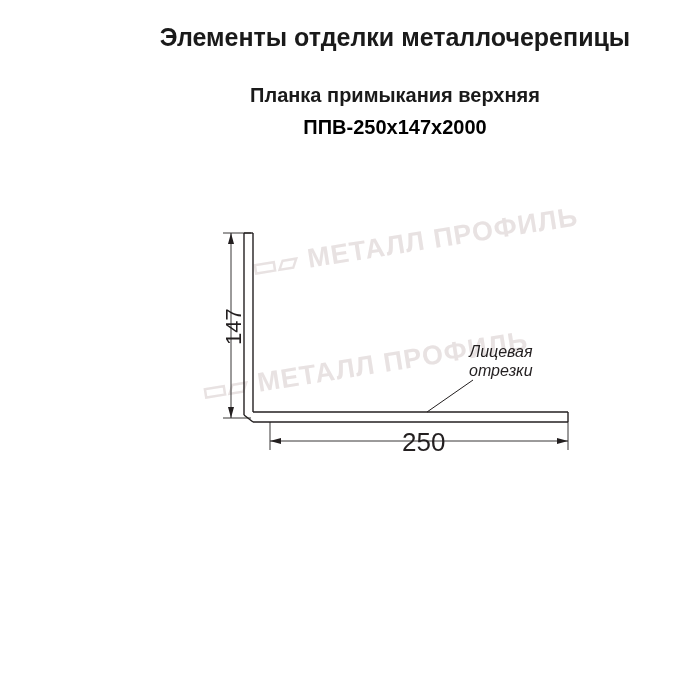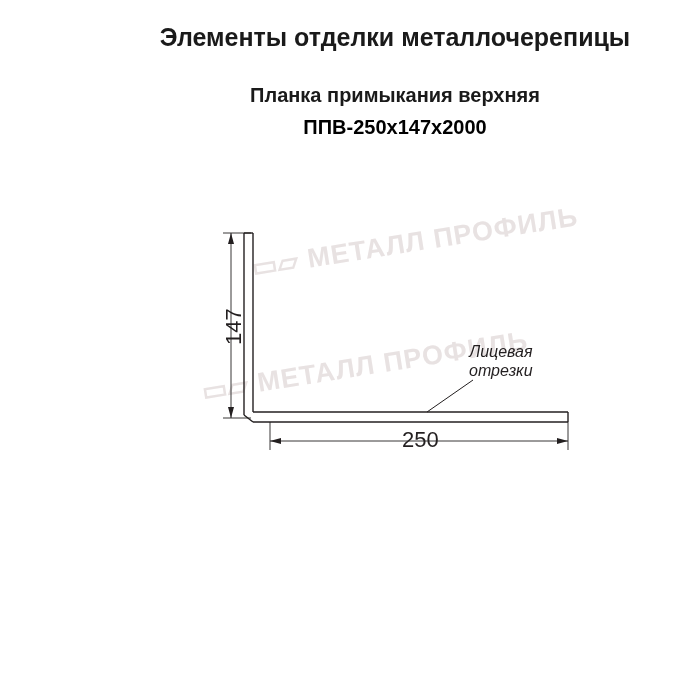--- a/index.html
+++ b/index.html
@@ -93,21 +93,21 @@
   .dim-147 {
     position: absolute;
     font-size: 22px;
     color: #231f20;
     transform: rotate(-90deg);
     transform-origin: left top;
     white-space: nowrap;
   }
   .dim-250 {
     position: absolute;
-    font-size: 22px;
+    font-size: 26px;
     color: #231f20;
     white-space: nowrap;
   }
   .footer {
     position: absolute;
     left: 14px;
     bottom: 12px;
     width: 660px;
     font-size: 12.5px;
     line-height: 19px;

